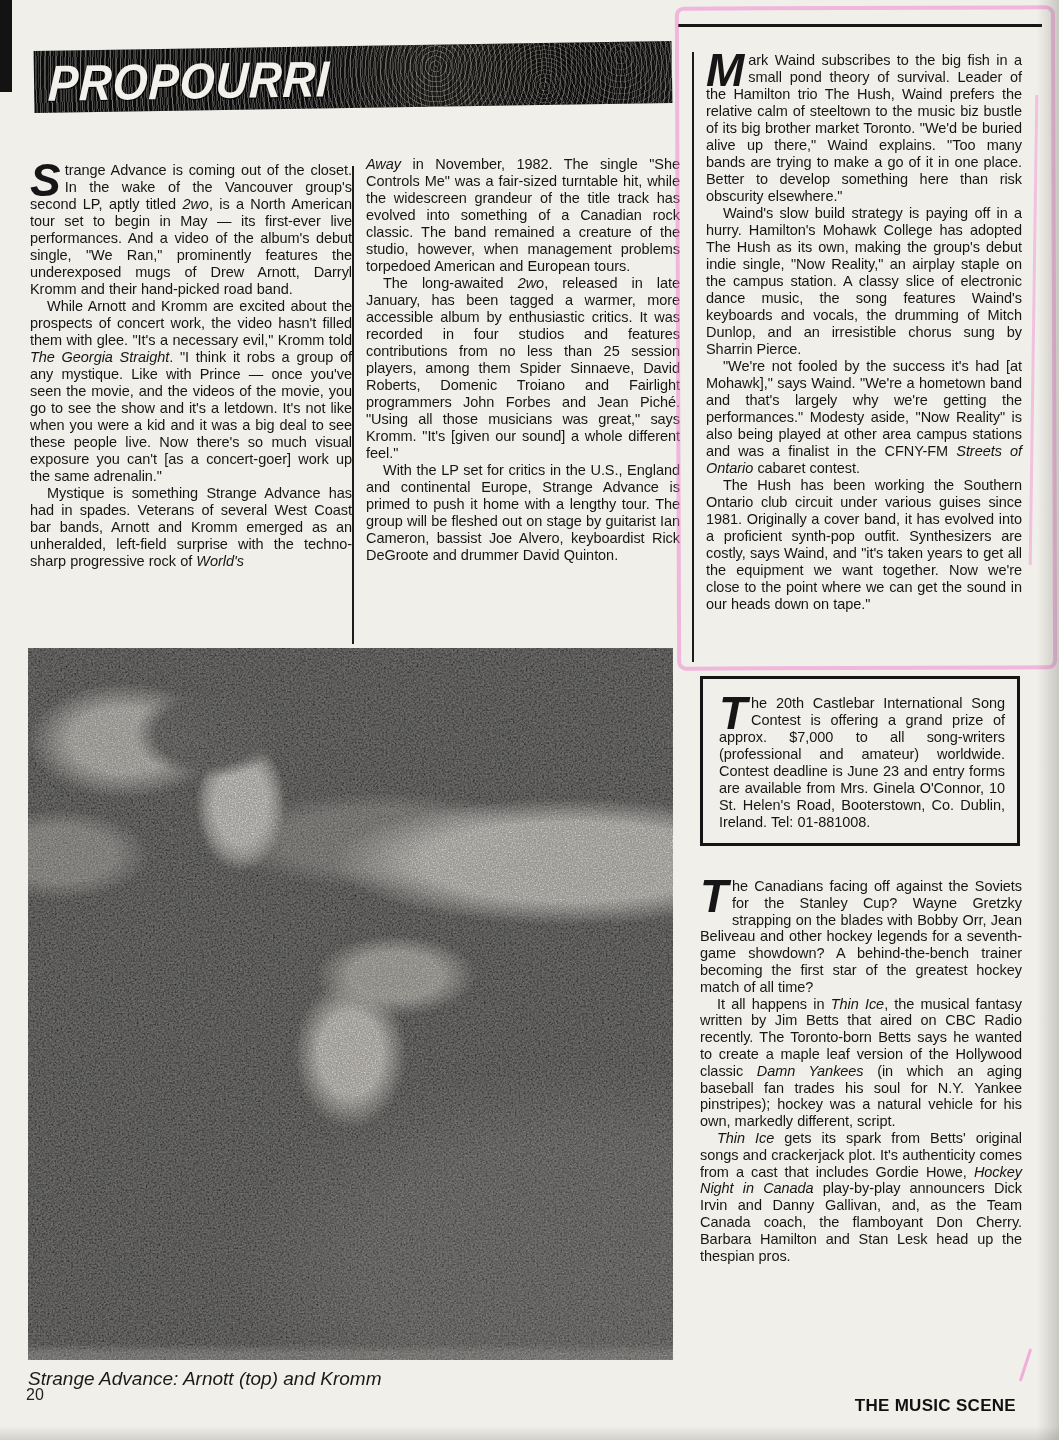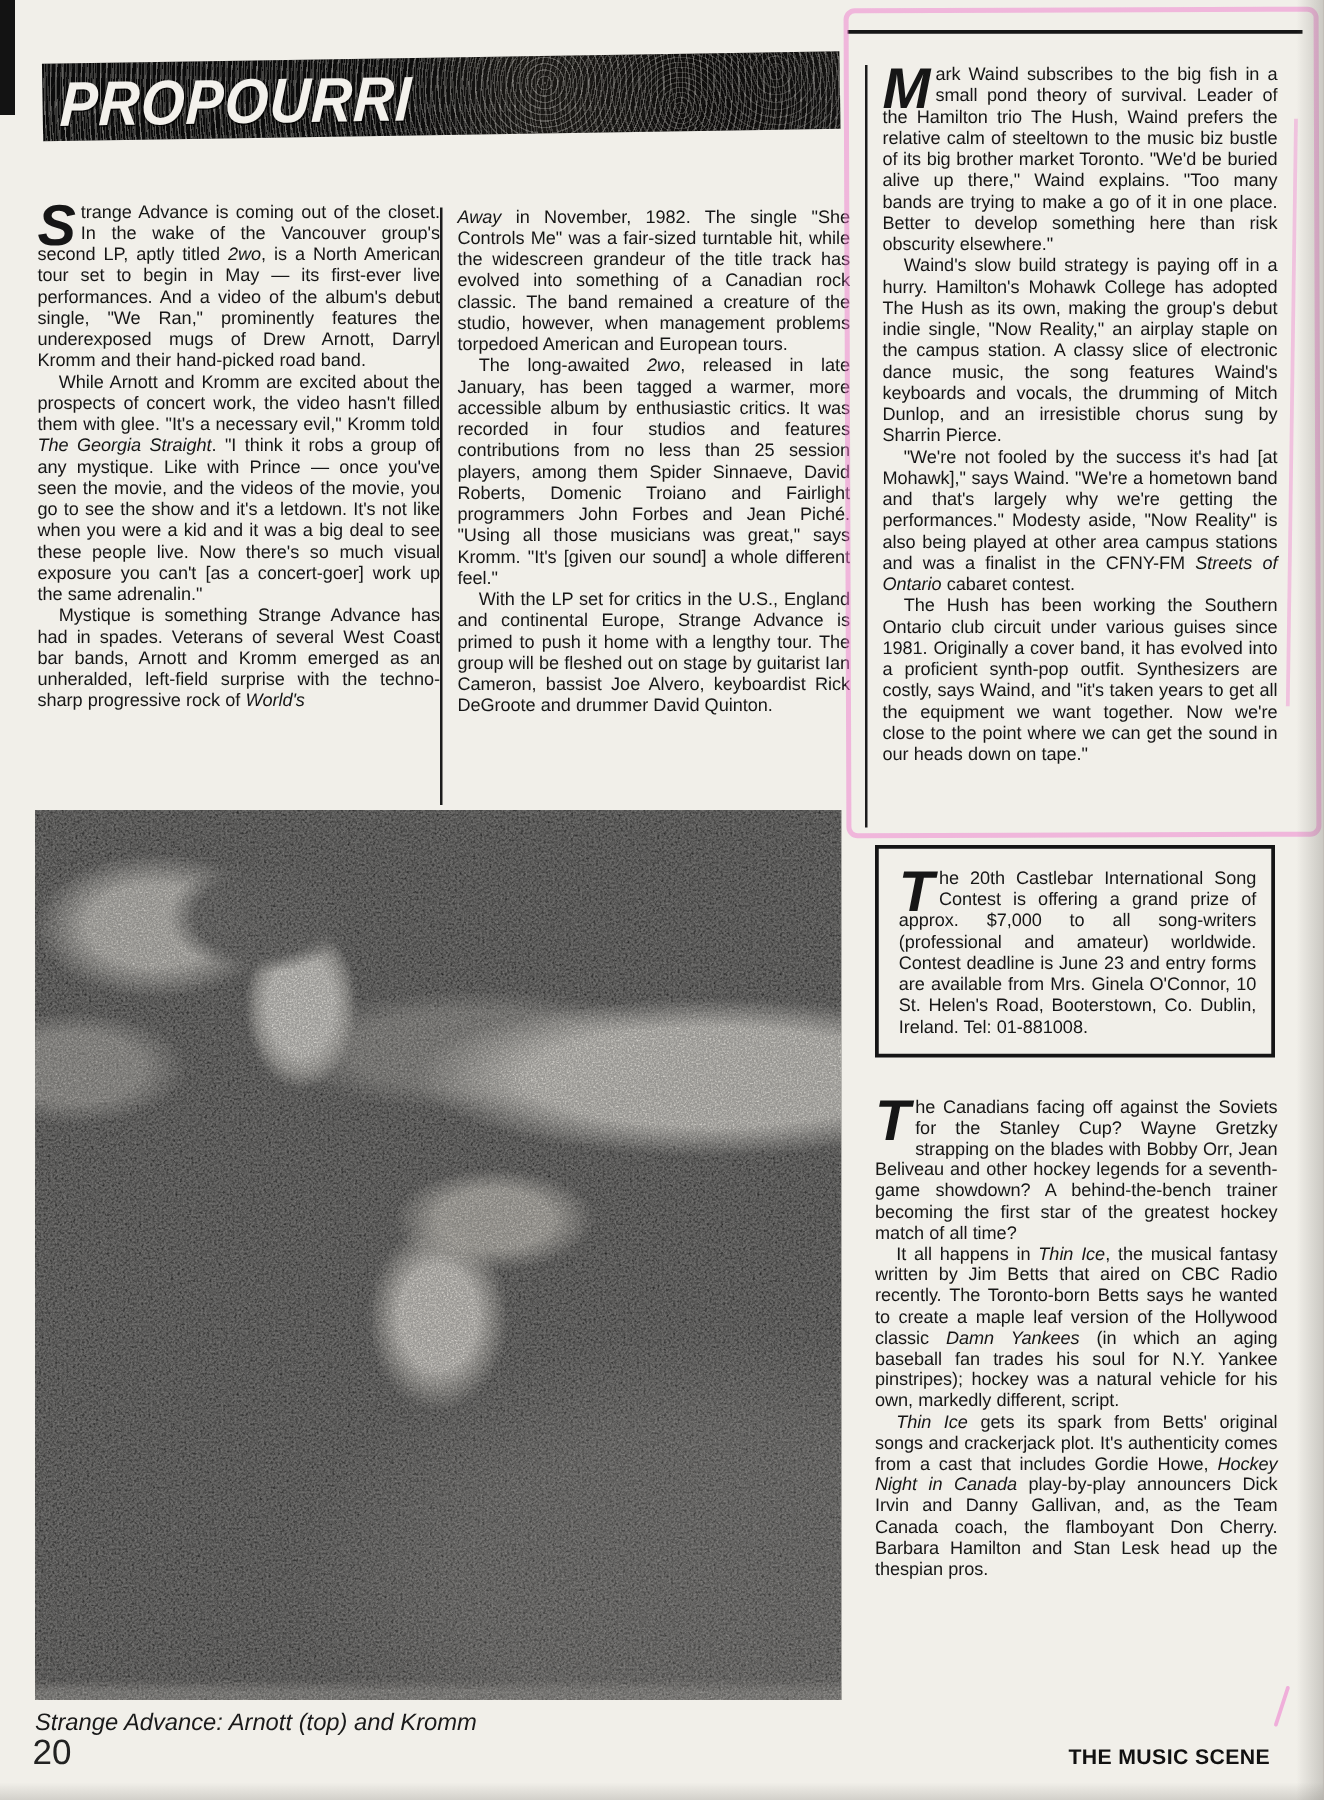--- a/index.html
+++ b/index.html
@@ -19,21 +19,21 @@
           text-shadow:1px 1px 0 rgba(0,0,0,.65), -1px 1px 0 rgba(0,0,0,.4);}
   
   .col{position:absolute;text-align:justify;font-size:14.5px;line-height:17px;
        letter-spacing:-0.05px;word-spacing:0.2px;}
   .col p{margin:0;}
   .col p.indent{text-indent:17px;}
   .b{font-weight:400;} .i{font-style:italic;}
   .dropcap{float:left;font-size:46px;line-height:31px;font-weight:700;font-style:italic;
            margin:3px 6px 0 0;letter-spacing:-2px;}
   .col1{left:30px;top:162px;width:322px;}
-  .col2{left:366px;top:166px;width:314px;}
+  .col2{left:366px;top:156px;width:314px;}
   .col3{left:706px;top:52px;width:316px;}
   .thinice{left:700px;top:878px;width:322px;line-height:16.8px;}
   .castlebar{left:700px;top:676px;width:320px;border:3px solid #151515;
              padding:16px 12px 12px 16px;box-sizing:border-box;}
   
   .rule-v{position:absolute;width:2px;background:#1c1c1c;}
   .rule-v1{left:352px;top:166px;height:478px;}
   .rule-v2{left:692px;top:52px;height:610px;}
   .rule-h-top{position:absolute;left:678px;top:24px;width:364px;height:3px;background:#161616;}
   .corner-mark{position:absolute;left:0;top:0;width:12px;height:92px;background:#131313;}
@@ -54,21 +54,21 @@
       radial-gradient(ellipse 210px 62px at 55% 27%, rgba(190,187,178,.40) 0 50%, transparent 78%),
       radial-gradient(ellipse 115px 58px at 57% 46%, rgba(206,201,189,.80) 0 40%, transparent 70%),
       radial-gradient(ellipse 74px 98px at 50% 57%, #dedad2 0 42%, rgba(190,186,176,.55) 60%, transparent 76%),
       radial-gradient(ellipse 430px 240px at 86% 86%, rgba(98,96,92,.30) 0 50%, transparent 82%),
       linear-gradient(0deg, rgba(146,144,138,.55) 0 7px, transparent 16px),
       #0c0c0c;}
   .photo svg{position:absolute;inset:0;}
   .caption{position:absolute;left:28px;top:1368px;font-size:19px;font-style:italic;
            letter-spacing:0;color:#1a1a1a;}
   
-  .page-number{position:absolute;left:26px;top:1386px;font-size:28px;color:#222;}
+  .page-number{position:absolute;left:26px;top:1386px;font-size:16px;color:#222;}
   .brand{position:absolute;left:820px;top:1396px;width:196px;text-align:right;
          font-weight:700;font-size:17px;letter-spacing:.3px;color:#111;}
   
   .edge-right{position:absolute;right:0;top:0;width:22px;height:100%;
         background:linear-gradient(90deg,transparent,rgba(118,116,110,.32));}
   .edge-bottom{position:absolute;left:0;bottom:0;width:100%;height:14px;
         background:linear-gradient(0deg,rgba(118,116,110,.25),transparent);}
 </style>
 </head>
 <body>

